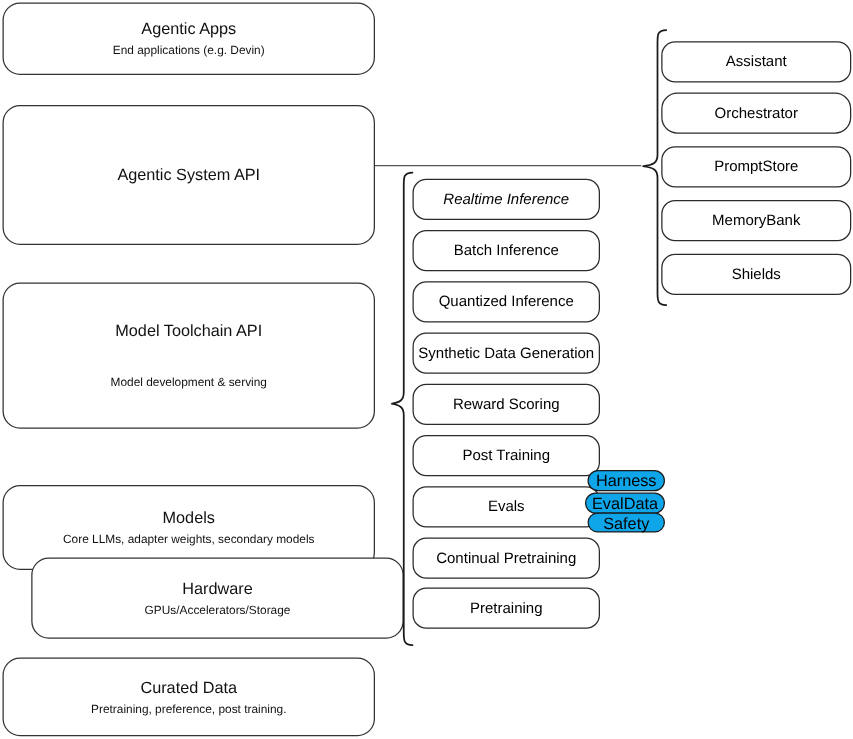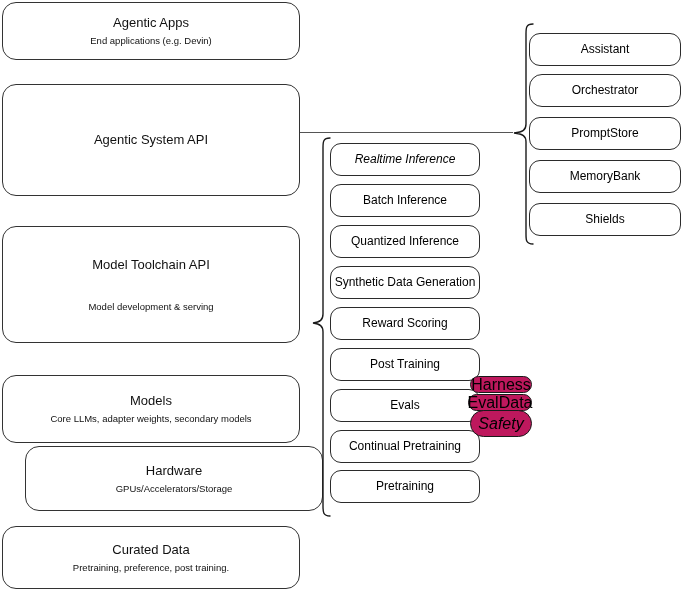--- a/index.html
+++ b/index.html
@@ -61,24 +61,24 @@
     border-radius: 11px;
     border: 1px solid #2b2b2b;
     font-size: 12px;
     line-height: 15px;
   }
 
   
   .pill {
     position: absolute;
     box-sizing: border-box;
-    background: #be185d;
+    background: #0ea5e9;
     border: 1px solid #1a1a1a;
     border-radius: 999px;
-    font-size: 16px;
+    font-size: 13px;
     line-height: 13px;
     display: flex;
     align-items: center;
     justify-content: center;
     text-align: right;
     z-index: 5;
   }
 
   
   .connector {
@@ -105,21 +105,21 @@
 
   <div class="box layer" style="left:2px; top:84px; width:298px; height:112px;">
     <div class="title">Agentic System API</div>
   </div>
 
   <div class="box layer" style="left:2px; top:226px; width:298px; height:117px;gap:24px;">
     <div class="title">Model Toolchain API</div>
     <div class="subtitle">Model development &amp; serving</div>
   </div>
 
-  <div class="box layer" style="left:2px; top:375px; width:298px; height:68px;">
+  <div class="box layer" style="left:2px; top:388px; width:298px; height:68px;">
     <div class="title">Models</div>
     <div class="subtitle">Core LLMs, adapter weights, secondary models</div>
   </div>
 
   <div class="box layer" style="left:2px; top:446px; width:298px; height:65px;margin-left:23px;">
     <div class="title">Hardware</div>
     <div class="subtitle">GPUs/Accelerators/Storage</div>
   </div>
 
   <div class="box layer" style="left:2px; top:526px; width:298px; height:63px;">
@@ -170,21 +170,21 @@
   <div class="box cap" style="left:330px; top:470px; width:150px; height:33px;">
     <span>Pretraining</span>
   </div>
 
   <div class="pill" style="left:470px; top:376px; width:62px; height:17px;">
     <span>Harness</span>
   </div>
   <div class="pill" style="left:468px; top:394px; width:64px; height:17px;">
     <span>EvalData</span>
   </div>
-  <div class="pill" style="left:470px; top:410px; width:62px; height:27px;font-style:italic;">
+  <div class="pill" style="left:470px; top:410px; width:62px; height:16px;">
     <span>Safety</span>
   </div>
 
   <div class="box cap" style="left:529px; top:33px; width:152px; height:33px;">
     <span>Assistant</span>
   </div>
   <div class="box cap" style="left:529px; top:74px; width:152px; height:33px;border-radius:13px;">
     <span>Orchestrator</span>
   </div>
   <div class="box cap" style="left:529px; top:117px; width:152px; height:33px;">

